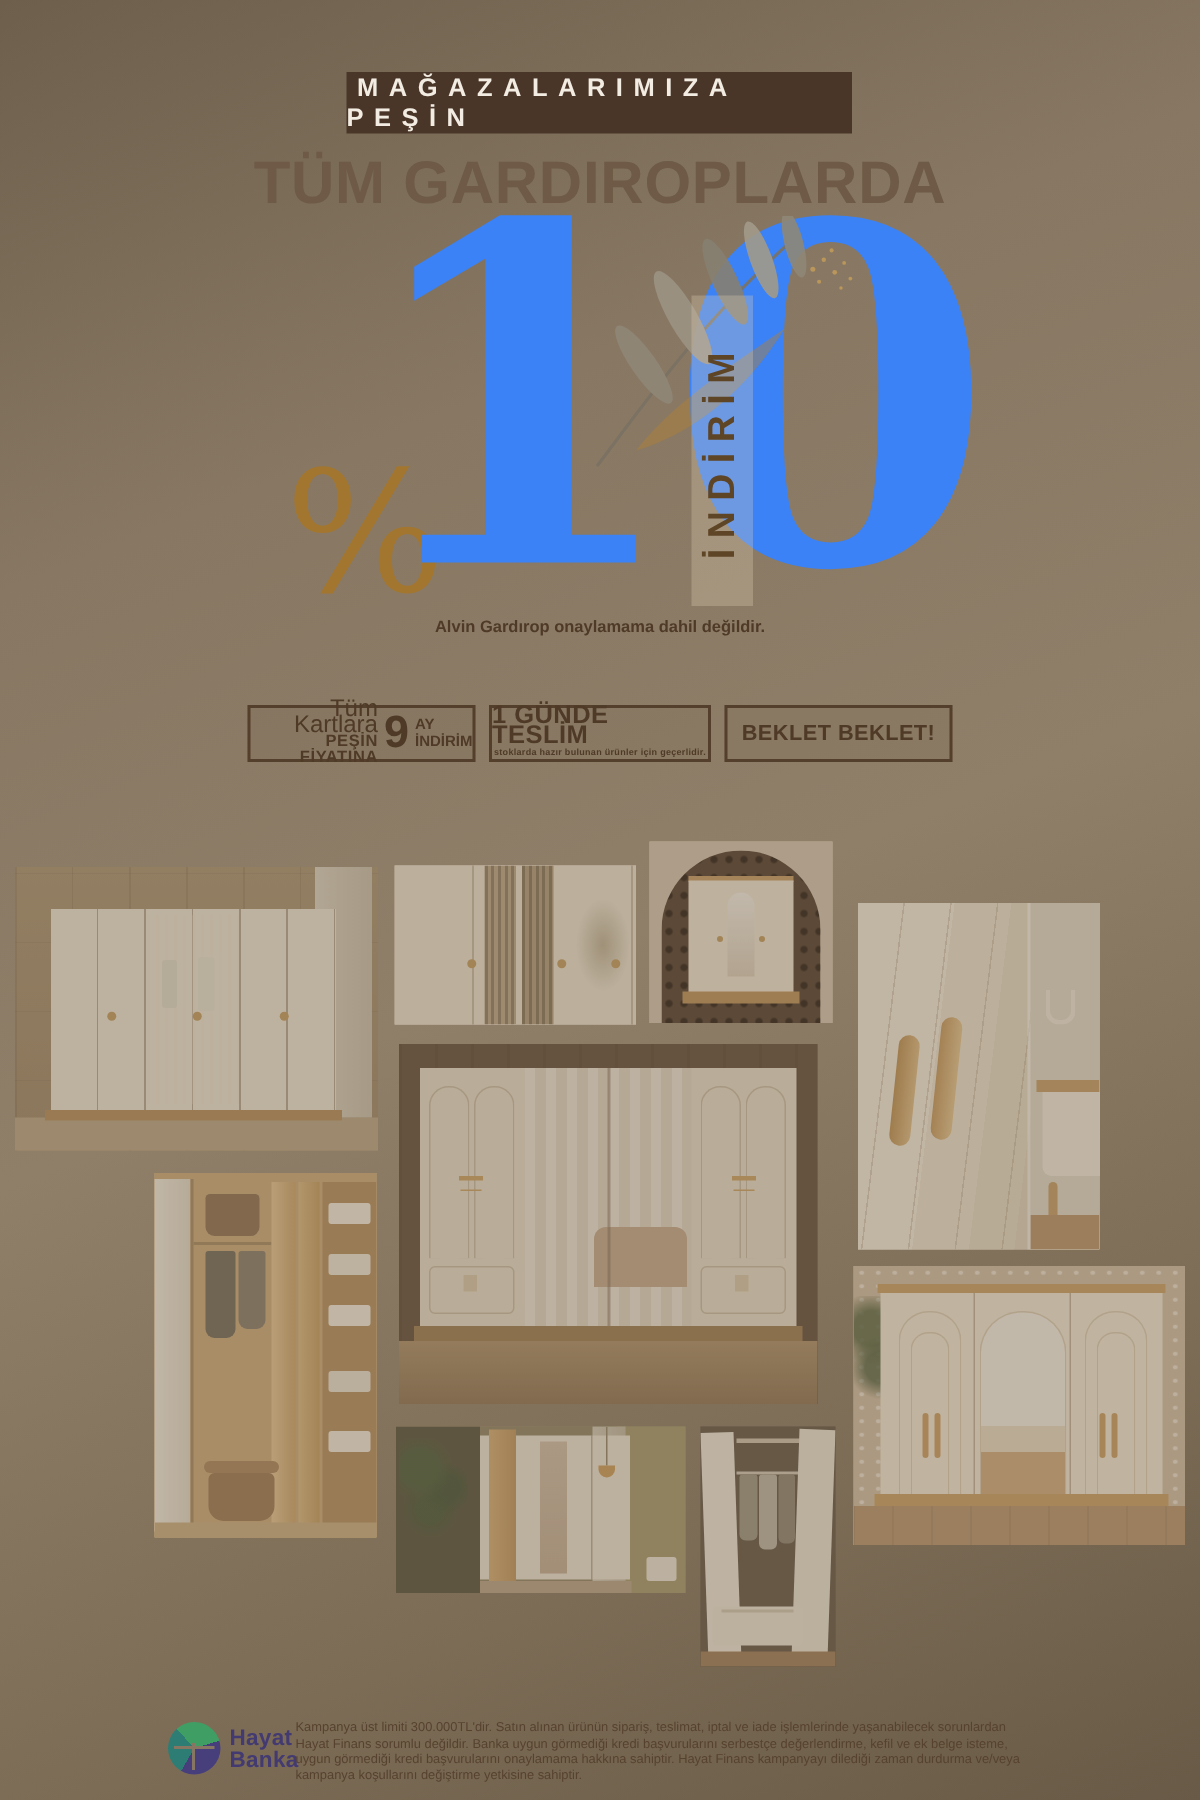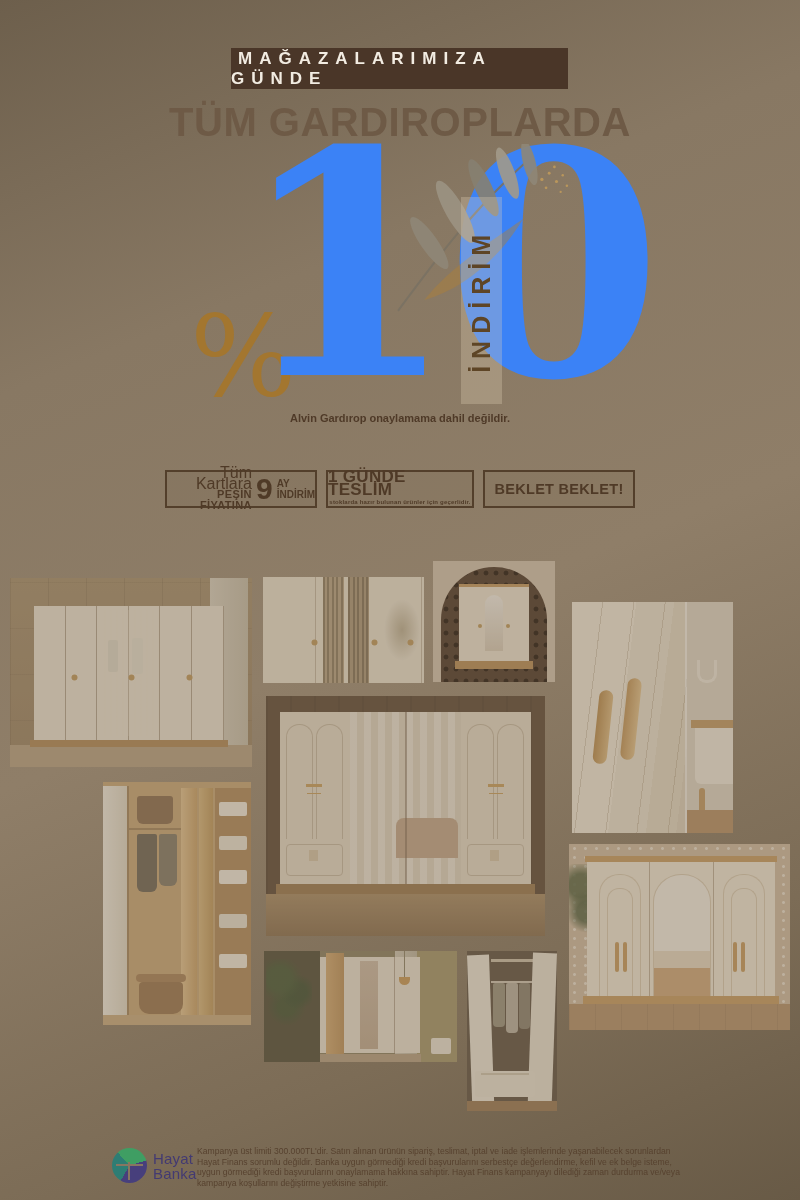--- a/index.html
+++ b/index.html
@@ -175,28 +175,28 @@
   .p9-base{left:14px;bottom:26px;width:196px;height:8px;background:#c79d63;}
   .p9-floor{left:0;right:0;bottom:0;height:26px;background:#b4916b;
     background-image:repeating-linear-gradient(90deg,rgba(0,0,0,.06) 0 1px,transparent 1px 26px);}
 
   
   .logo{left:112px;top:1148px;display:flex;align-items:center;gap:6px;}
   .logo-icon{width:35px;height:35px;border-radius:50%;position:relative;overflow:hidden;
     background:conic-gradient(from 210deg,#2e7d74 0 30%,#3f9e63 30% 62%,#473f7c 62% 100%);}
   .logo-icon .seamh{position:absolute;left:4px;right:4px;top:16px;height:2px;background:#877661;}
   .logo-icon .seamv{position:absolute;top:14px;bottom:3px;left:16px;width:2px;background:#877661;}
-  .logo-text{color:#433a72;font-weight:400;font-size:15px;line-height:15px;letter-spacing:0.2px;}
+  .logo-text{color:#433a72;font-weight:700;font-size:15px;line-height:15px;letter-spacing:0.2px;}
   .legal{left:197px;top:1146px;width:498px;font-size:8.6px;line-height:10.6px;
     font-weight:500;color:#57422f;}
 </style>
 </head>
 <body>
 
-<div class="abs store-badge">MAĞAZALARIMIZA GÜNDE</div>
+<div class="abs store-badge">MAĞAZALARIMIZA PEŞİN</div>
 <div class="abs headline">TÜM GARDIROPLARDA</div>
 
 <div class="abs pct">%</div>
 <div class="abs bignum">10</div>
 
 <svg class="abs leaf" viewBox="0 0 200 165">
   <path d="M30 160 C60 120 95 70 152 18" stroke="#7a7263" stroke-width="2" fill="none"></path>
   <path d="M55 150 C95 138 128 108 150 72 C118 94 78 120 55 150 Z" fill="#b08035" opacity=".5"></path>
   <ellipse cx="60" cy="95" rx="8" ry="30" fill="#8f8777" transform="rotate(-35 60 95)"></ellipse>
   <ellipse cx="85" cy="65" rx="9" ry="34" fill="#9c9383" transform="rotate(-30 85 65)"></ellipse>

